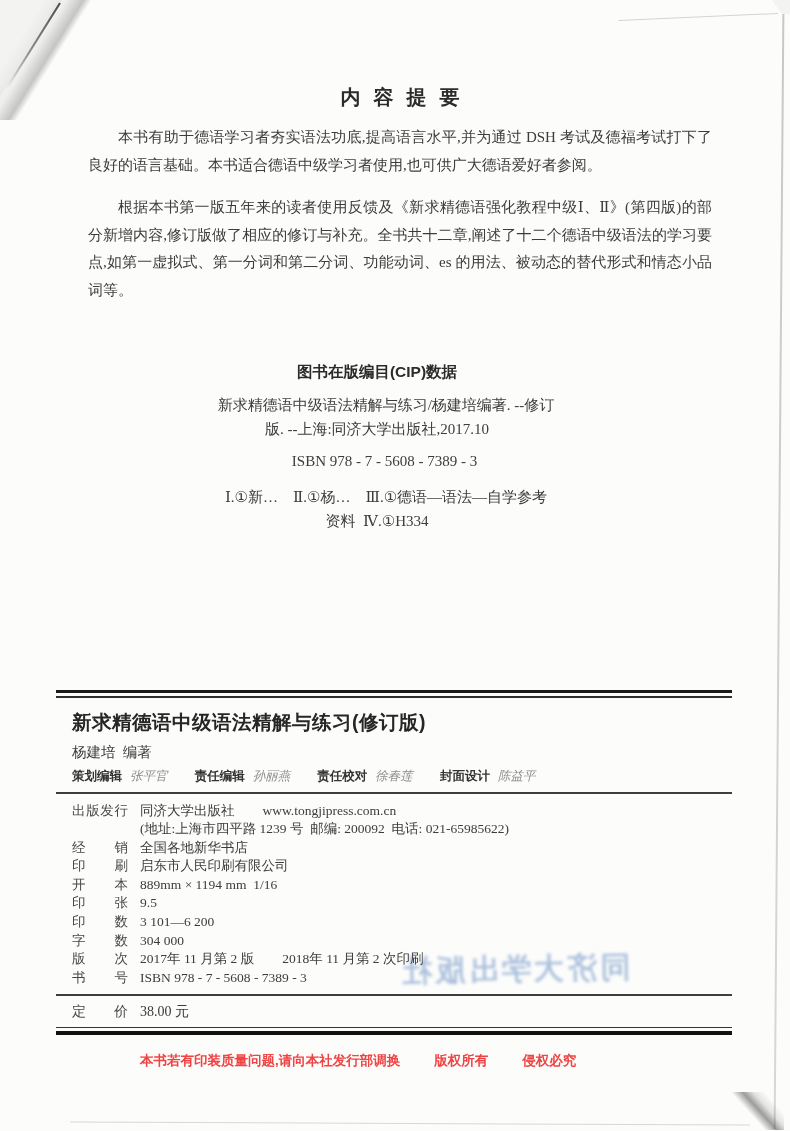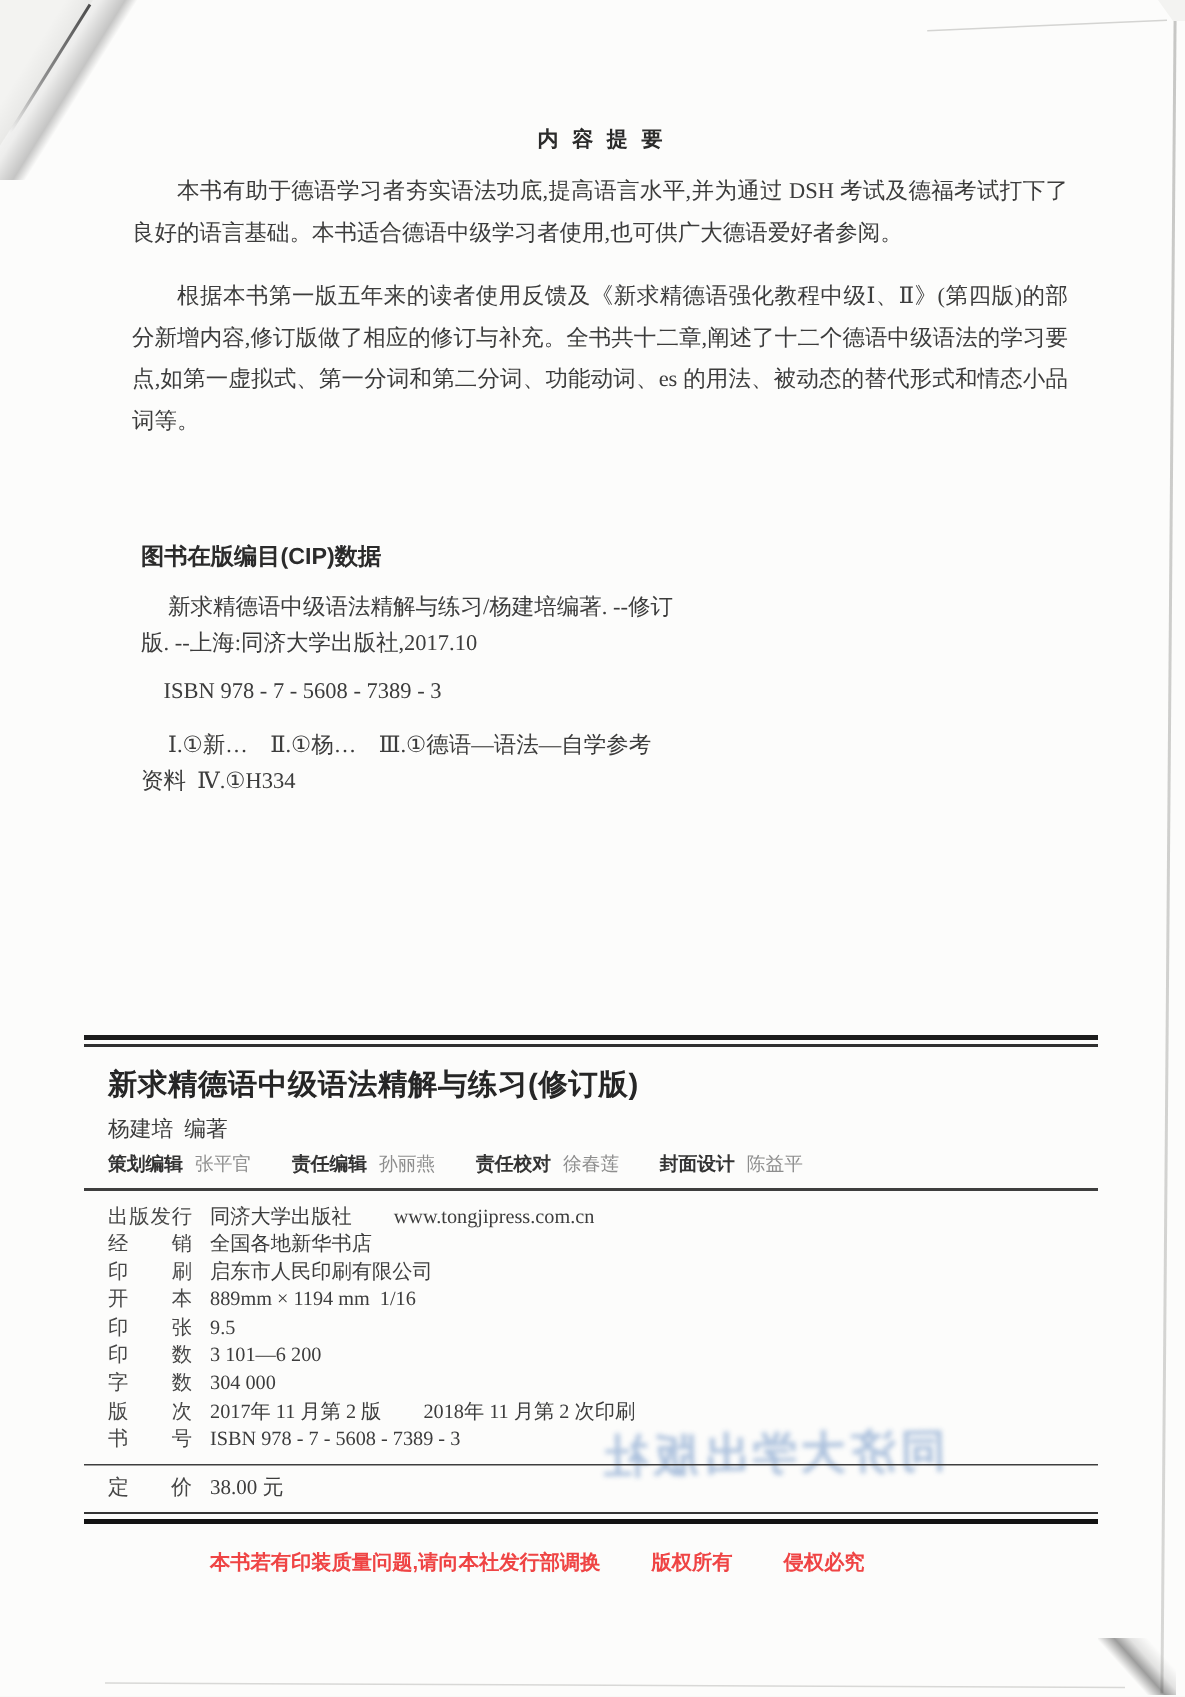--- a/index.html
+++ b/index.html
@@ -35,49 +35,49 @@
     position:absolute;bottom:7px;left:70px;width:680px;height:1px;
     background:#d8d8d6;transform:rotate(0.25deg);z-index:6;
   }
   .curl{
     position:absolute;right:6px;bottom:1px;width:52px;height:38px;z-index:6;pointer-events:none;
     background:linear-gradient(48deg, rgba(0,0,0,0) 38%, rgba(0,0,0,0.38) 52%, rgba(0,0,0,0.10) 64%, rgba(0,0,0,0) 78%);
   }
   
   .summary{position:absolute;top:84px;left:88px;width:624px;z-index:2;}
   .sum-head{
-    text-align:center;font-size:14px;font-weight:bold;color:#2b2b2b;
+    text-align:center;font-size:20px;font-weight:bold;color:#2b2b2b;
     letter-spacing:0.65em;text-indent:0.65em;
     font-family:"Liberation Sans","DejaVu Sans",sans-serif;
   }
   .para{font-size:15px;line-height:27.5px;text-align:justify;text-indent:2em;margin-top:13px;}
   .para + .para{margin-top:0;}
   
-  .cip{position:absolute;top:360px;left:94px;width:566px;z-index:2;font-size:15px;line-height:24px;}
+  .cip{position:absolute;top:360px;left:94px;width:566px;z-index:2;font-size:15px;line-height:24px;text-align:center;}
   .cip-head{font-weight:bold;color:#2b2b2b;font-family:"Liberation Sans","DejaVu Sans",sans-serif;font-size:15.5px;}
   .cip-p{margin-top:9px;white-space:pre-wrap;}
   .ind{text-indent:1.2em;}
   .cip-isbn{margin-top:8px;text-indent:1em;}
   .cip-cls{margin-top:12px;white-space:pre-wrap;}
   .cip-rec{margin-top:13px;text-indent:1em;}
   
   .colophon{position:absolute;top:690px;left:56px;width:676px;z-index:2;}
   .rule-double-top{height:8px;width:100%;
     background:linear-gradient(#1c1c1c 0 3.5px, transparent 3.5px 6px, #303030 6px 8px);}
   .rule-double-bottom{height:8px;width:100%;margin-top:6px;
     background:linear-gradient(#343434 0 1.5px, transparent 1.5px 4.5px, #121212 4.5px 8px);}
   .rule-thin{height:1.5px;background:#3e3e3e;width:100%;margin-top:7px;}
   .c-title{
     margin:11px 0 0 16px;font-size:19.5px;font-weight:bold;color:#262626;letter-spacing:0.5px;
     font-family:"Liberation Sans","DejaVu Sans",sans-serif;
   }
   .c-author{margin:7px 0 0 16px;font-size:14.5px;white-space:pre-wrap;}
   .c-editors{margin:6px 0 0 16px;font-size:12.5px;}
   .role{font-weight:bold;color:#333;font-family:"Liberation Sans","DejaVu Sans",sans-serif;margin-right:8px;}
-  .ename{color:#8d8d8d;margin-right:24px;}
+  .ename{color:#8d8d8d;margin-right:24px;font-style:italic;}
   .rows{margin:8px 0 0 16px;}
   .row{font-size:13.5px;line-height:18.6px;white-space:pre-wrap;}
   .lbl{display:inline-block;width:56px;margin-right:12px;text-align:justify;text-align-last:justify;color:#474747;}
   .v2{margin-left:28px;}
   .price-row{margin:6px 0 0 16px;font-size:14px;line-height:19px;white-space:pre-wrap;}
   .note{
     margin:17px 0 0 84px;font-size:13.5px;font-weight:600;color:#ef4444;
     font-family:"Liberation Sans","DejaVu Sans",sans-serif;
   }
   .note span{margin-right:34px;}
@@ -119,20 +119,21 @@
       <span class="role">策划编辑</span><span class="ename">张平官</span>
       <span class="role">责任编辑</span><span class="ename">孙丽燕</span>
       <span class="role">责任校对</span><span class="ename">徐春莲</span>
       <span class="role">封面设计</span><span class="ename">陈益平</span>
     </div>
 
     <div class="rule-thin"></div>
 
     <div class="rows">
       <div class="row"><span class="lbl">出版发行</span><span>同济大学出版社</span><span class="v2">www.tongjipress.com.cn</span></div>
+      <div class="row"><span class="lbl"></span><span>(地址:上海市四平路 1239 号  邮编: 200092  电话: 021-65985622)</span></div>
       <div class="row"><span class="lbl">经销</span><span>全国各地新华书店</span></div>
       <div class="row"><span class="lbl">印刷</span><span>启东市人民印刷有限公司</span></div>
       <div class="row"><span class="lbl">开本</span><span>889mm × 1194 mm  1/16</span></div>
       <div class="row"><span class="lbl">印张</span><span>9.5</span></div>
       <div class="row"><span class="lbl">印数</span><span>3 101—6 200</span></div>
       <div class="row"><span class="lbl">字数</span><span>304 000</span></div>
       <div class="row"><span class="lbl">版次</span><span>2017年 11 月第 2 版</span><span class="v2">2018年 11 月第 2 次印刷</span></div>
       <div class="row"><span class="lbl">书号</span><span>ISBN 978 - 7 - 5608 - 7389 - 3</span></div>
     </div>
 

